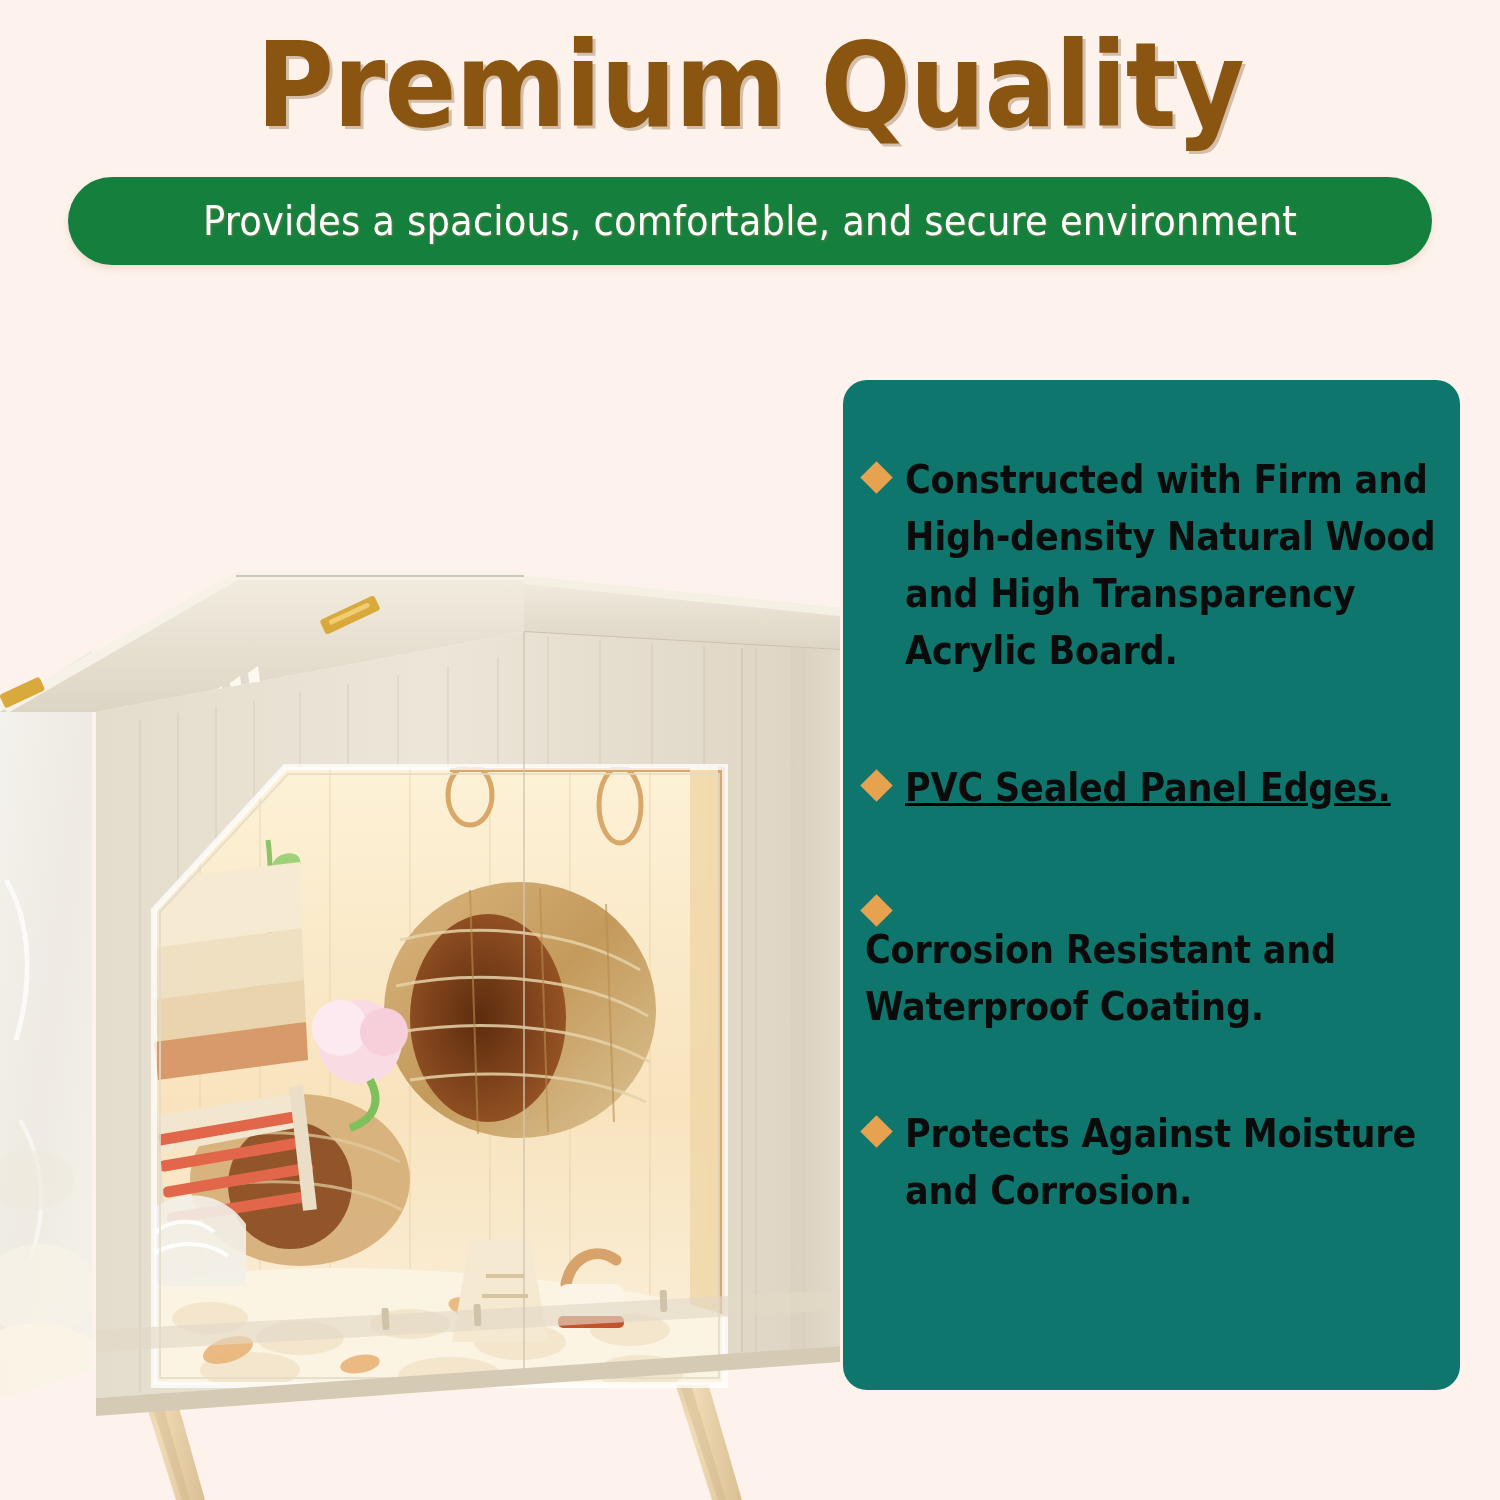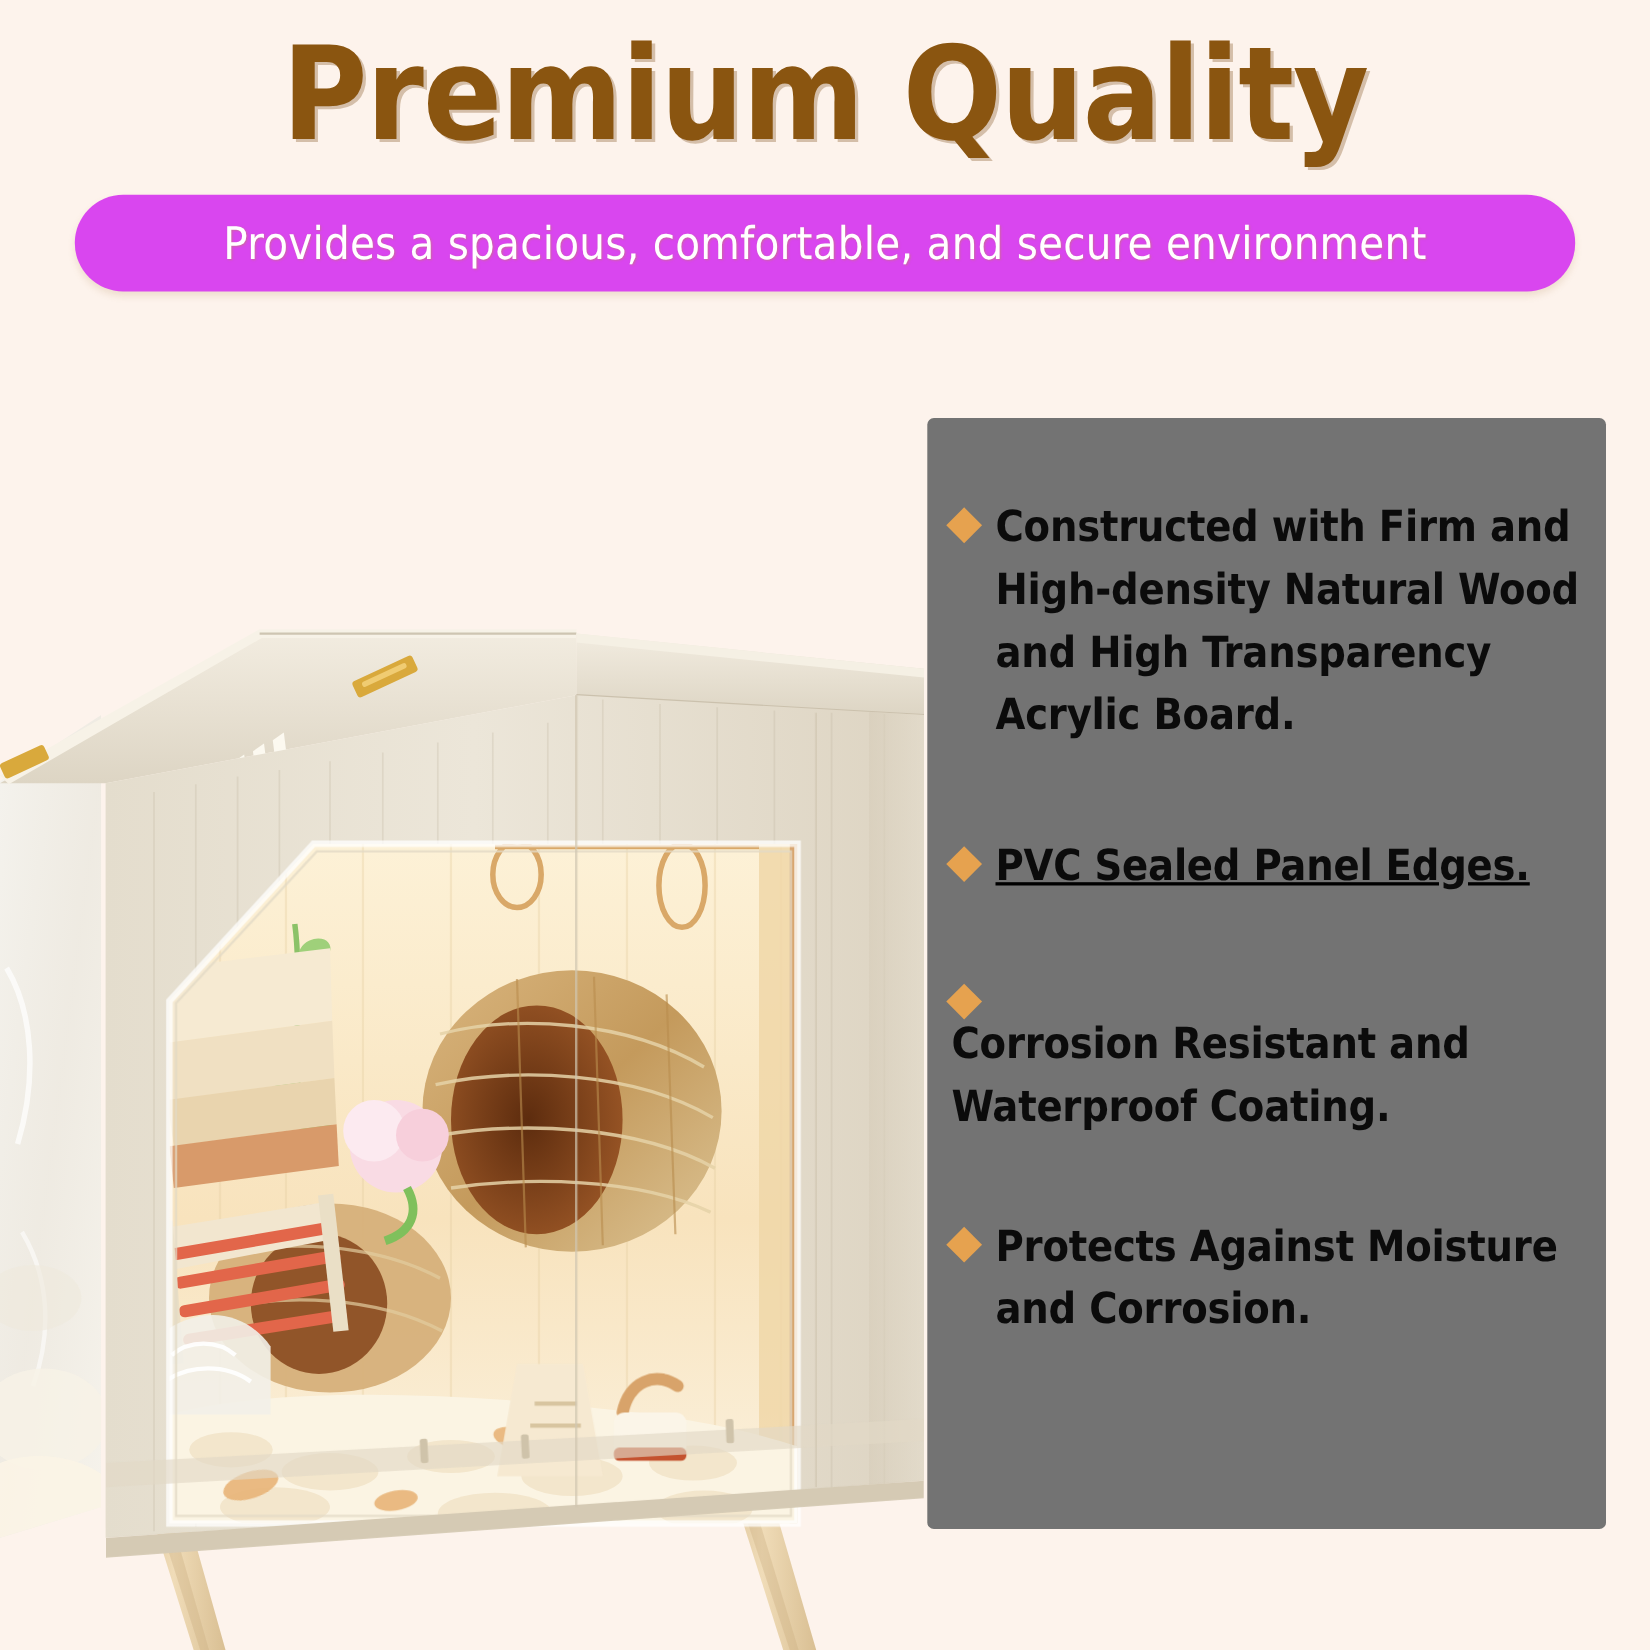--- a/index.html
+++ b/index.html
@@ -19,36 +19,36 @@
     font-family:"DejaVu Sans Condensed","Liberation Sans",sans-serif;
     font-size:118px;font-weight:bold;
     letter-spacing:-1px;
     color:#8a5510;
     text-shadow:3px 3px 0 rgba(120,70,12,.30);
     line-height:1;
     white-space:nowrap;
   }
   .subtitle-banner{
     position:absolute;left:68px;top:177px;width:1364px;height:88px;
-    background:#d946ef;
+    background:#15803d;
     border-radius:46px;
     display:flex;align-items:center;justify-content:center;
     box-shadow:0 4px 7px rgba(180,140,90,.20);
   }
   .subtitle-text{
     font-family:"DejaVu Sans Condensed","Liberation Sans",sans-serif;
     font-size:41px;font-weight:500;color:#ffffff;
     letter-spacing:.2px;white-space:nowrap;
     text-shadow:1px 1px 2px rgba(190,140,70,.45);
   }
 
   
   .feature-panel{
     position:absolute;left:843px;top:380px;width:617px;height:1010px;
-    background:#737373;border-radius:6px;
+    background:#0f766e;border-radius:24px;
     box-sizing:border-box;
     padding:72px 22px 0 22px;
   }
   .bullet-row{display:flex;align-items:flex-start;margin-bottom:54px;}
   .bullet-row:last-child{margin-bottom:16px;}
   .diamond{
     flex:0 0 auto;width:23px;height:23px;margin:14px 17px 0 0;
     background:#e6a24f;transform:rotate(45deg);
   }
   .bullet-text{

